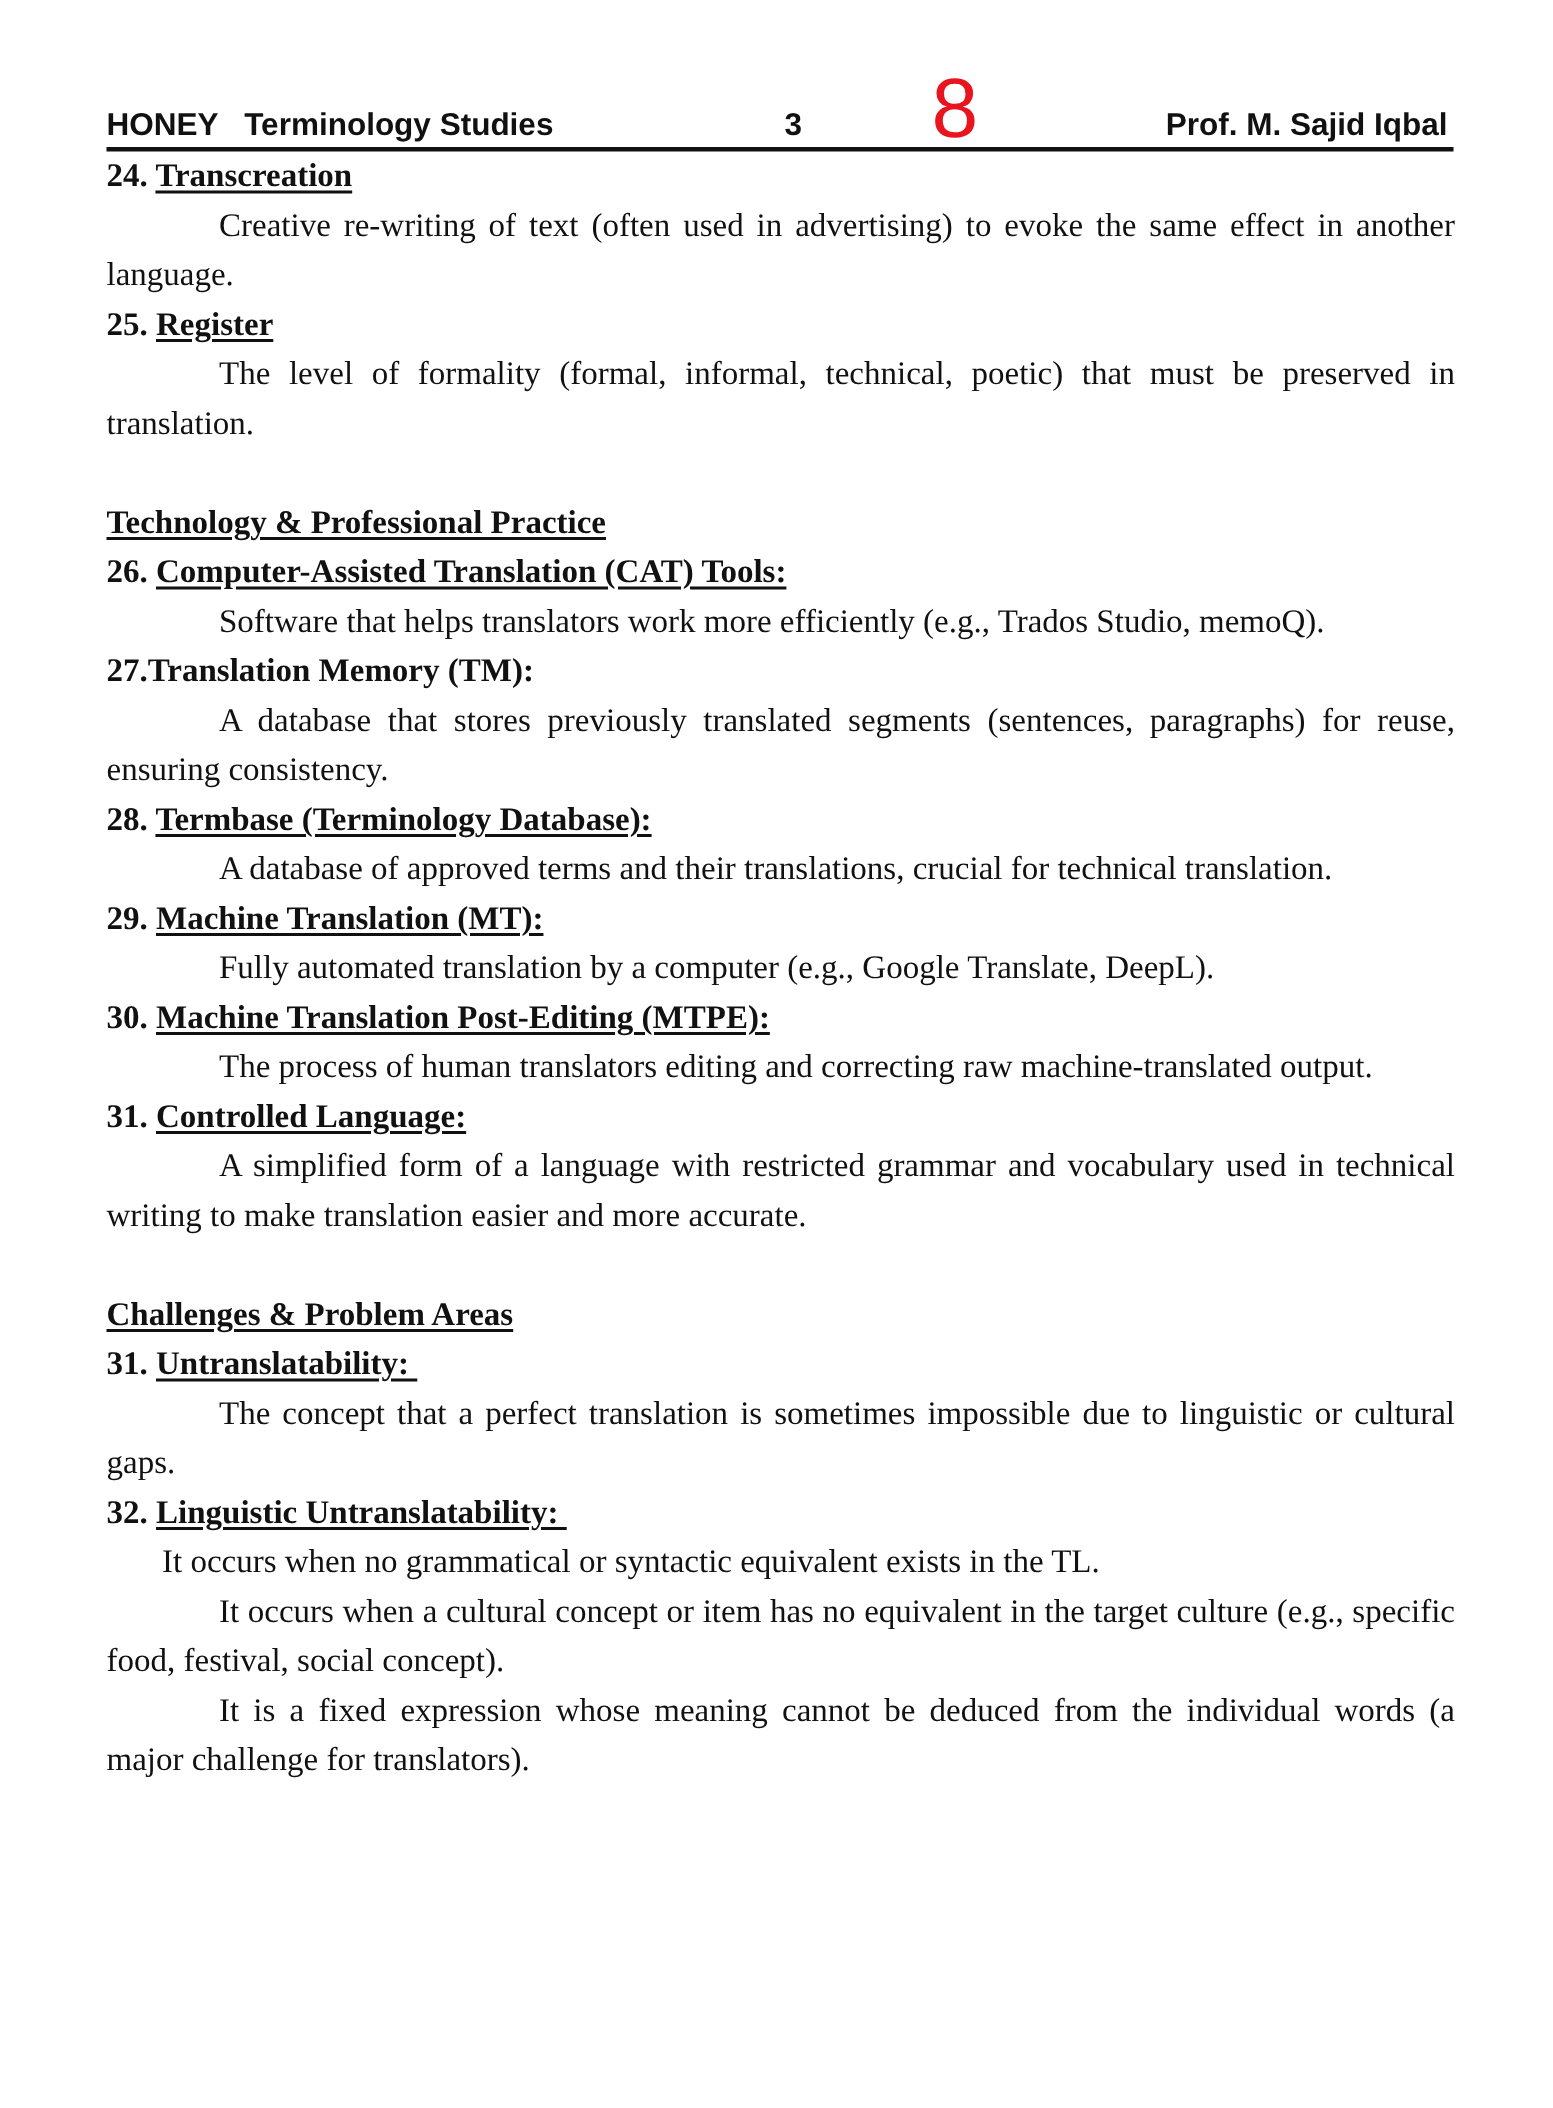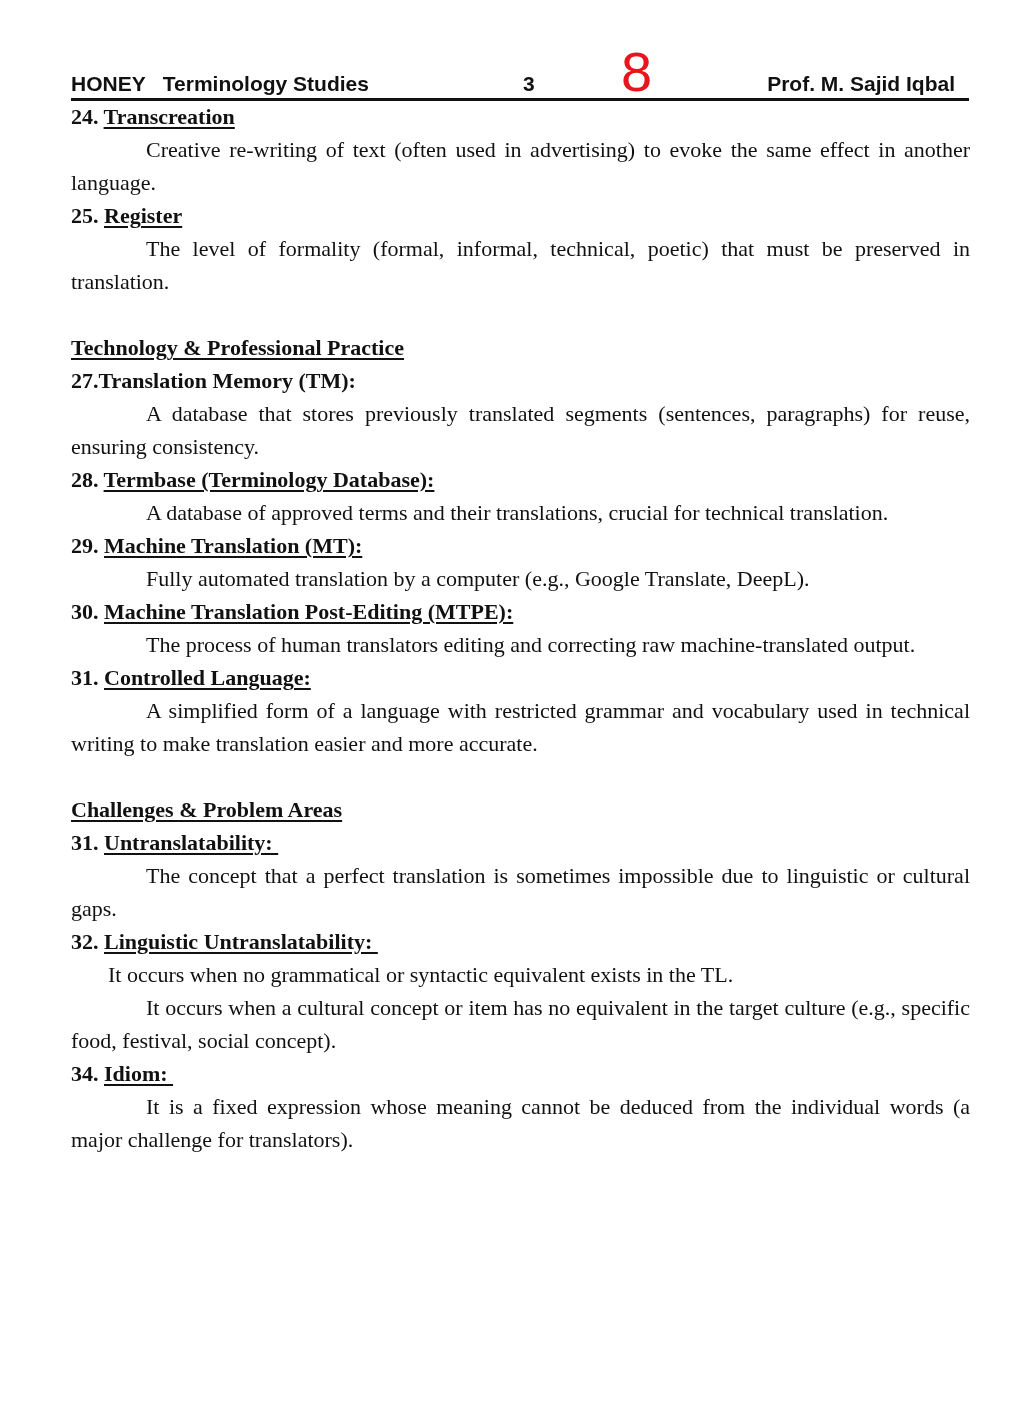--- a/index.html
+++ b/index.html
@@ -6,21 +6,21 @@
     body { width: 1035px; height: 1405px; position: relative; overflow: hidden; color: #111; }
     .header {
       position: absolute; left: 71px; top: 42px; width: 898px; height: 56px;
       border-bottom: 3px solid #111;
       font-family: "Liberation Sans", sans-serif; font-weight: bold; font-size: 21px;
     }
     .header span { position: absolute; bottom: 2px; white-space: pre; }
     .h-left { left: 0; }
     .h-page { left: 452px; }
     .h-big { left: 550px; bottom: -2px !important; color: #e8141e; font-weight: normal; font-size: 56px; line-height: 1; }
-    .h-right { right: 14px; }
+    .h-right { right: 4px; }
     .content {
       position: absolute; left: 71px; top: 100px; width: 899px;
       font-family: Liberation Serif, serif; font-size: 22px; line-height: 33px;
     }
     .term { font-weight: bold; margin: 0; }
     .term .u { text-decoration: underline; text-decoration-thickness: 2px; text-underline-offset: 3px; white-space: pre; }
     .def { margin: 0; text-align: justify; text-indent: 75px; }
     .def.small-indent { text-indent: 37px; }
     .section { font-weight: bold; text-decoration: underline; text-decoration-thickness: 2px; text-underline-offset: 3px; margin: 33px 0 0 0; }
   </style>
@@ -36,32 +36,33 @@
 
 <div class="content">
 
   <p class="term"><span>24. </span><span class="u">Transcreation</span></p>
   <p class="def">Creative re-writing of text (often used in advertising) to evoke the same effect in another language.</p>
 
   <p class="term"><span>25. </span><span class="u">Register</span></p>
   <p class="def">The level of formality (formal, informal, technical, poetic) that must be preserved in translation.</p>
 
   <p class="section">Technology &amp; Professional Practice</p>
+  <p class="term"><span>26. </span><span class="u">Computer-Assisted Translation (CAT) Tools:</span></p>
+  <p class="def">Software that helps translators work more efficiently (e.g., Trados Studio, memoQ).</p>
   <p class="term"><span>27.</span><span>Translation Memory (TM):</span></p>
   <p class="def">A database that stores previously translated segments (sentences, paragraphs) for reuse, ensuring consistency.</p>
   <p class="term"><span>28. </span><span class="u">Termbase (Terminology Database):</span></p>
   <p class="def">A database of approved terms and their translations, crucial for technical translation.</p>
   <p class="term"><span>29. </span><span class="u">Machine Translation (MT):</span></p>
   <p class="def">Fully automated translation by a computer (e.g., Google Translate, DeepL).</p>
   <p class="term"><span>30. </span><span class="u">Machine Translation Post-Editing (MTPE):</span></p>
   <p class="def">The process of human translators editing and correcting raw machine-translated output.</p>
   <p class="term"><span>31. </span><span class="u">Controlled Language:</span></p>
   <p class="def">A simplified form of a language with restricted grammar and vocabulary used in technical writing to make translation easier and more accurate.</p>
 
   <p class="section">Challenges &amp; Problem Areas</p>
   <p class="term"><span>31. </span><span class="u">Untranslatability: </span></p>
   <p class="def">The concept that a perfect translation is sometimes impossible due to linguistic or cultural gaps.</p>
   <p class="term"><span>32. </span><span class="u">Linguistic Untranslatability: </span></p>
   <p class="def small-indent">It occurs when no grammatical or syntactic equivalent exists in the TL.</p>
   <p class="def">It occurs when a cultural concept or item has no equivalent in the target culture (e.g., specific food, festival, social concept).</p>
-  <p class="term"><span>34. </span><span class="u">Idiom: </span></p>
   <p class="def">It is a fixed expression whose meaning cannot be deduced from the individual words (a major challenge for translators).</p>
 </div>
 
 </body></html>

